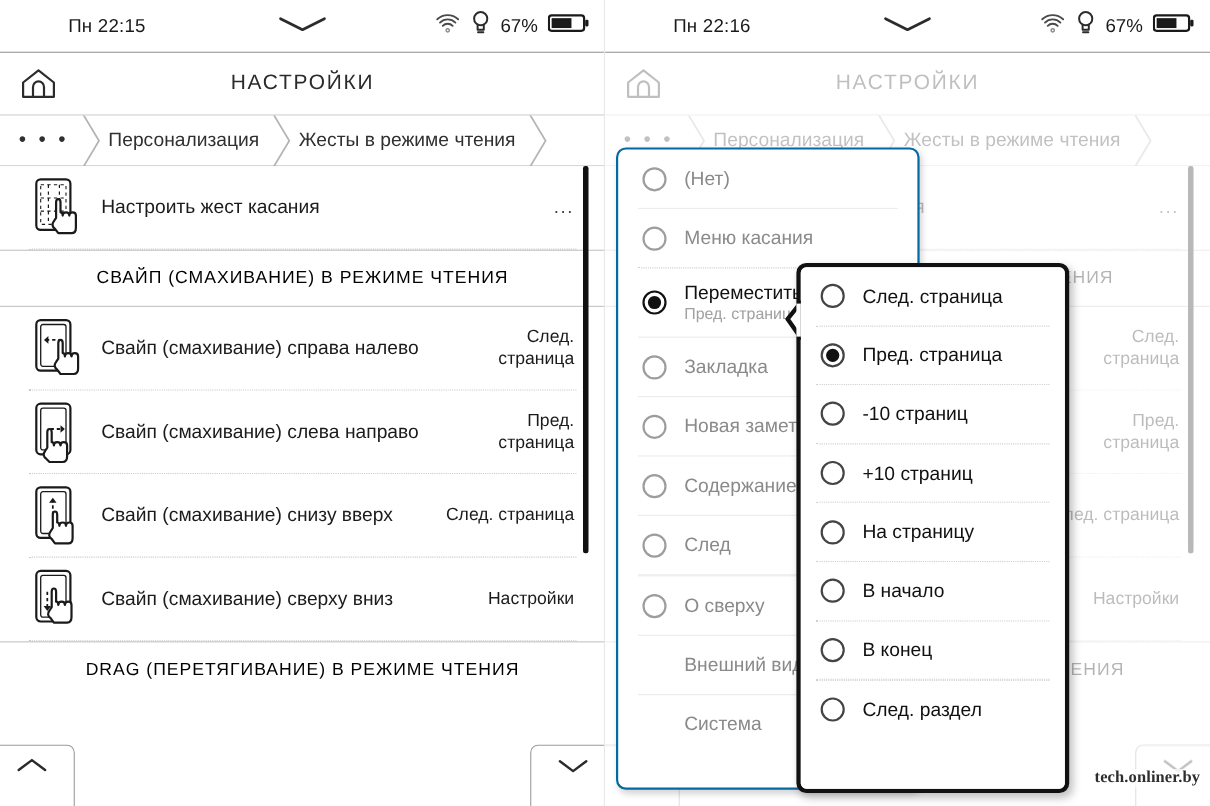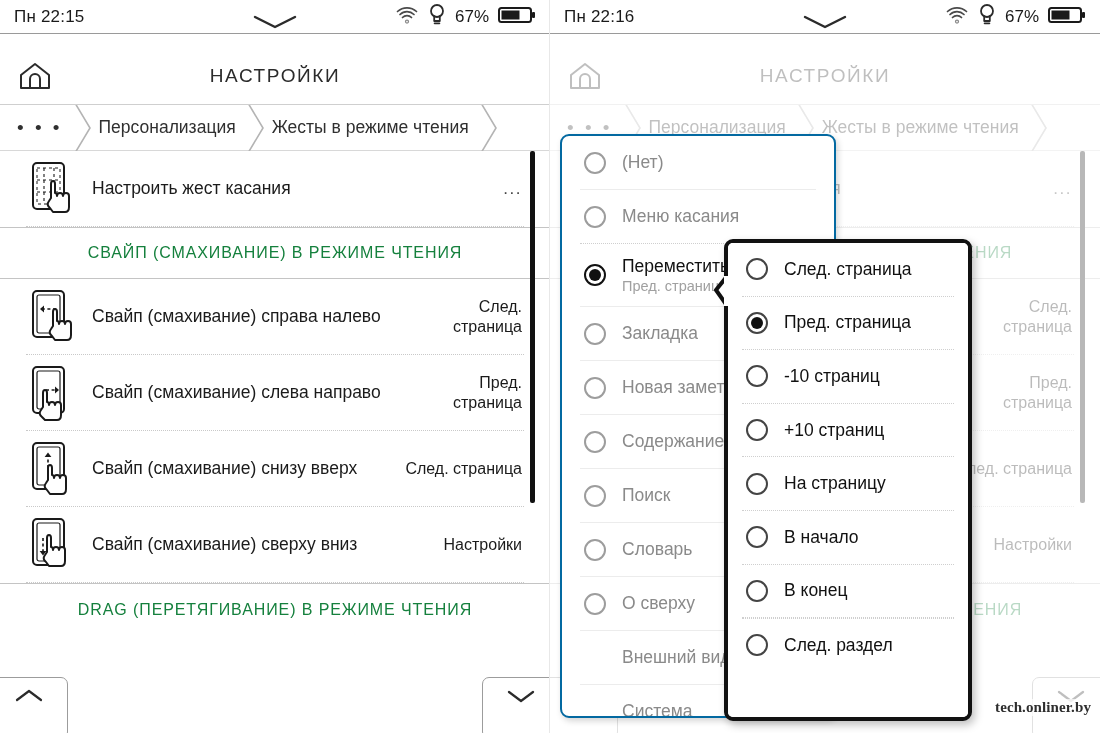--- a/index.html
+++ b/index.html
@@ -14,23 +14,24 @@
   
   .panel { position: absolute; top: 0; width: 550px; height: 733px; background: #fff; overflow: hidden; }
   .panel.left  { left: 0; }
   .panel.right { left: 550px; }
   .panel.right .fade { opacity: 0.30; }
 
   .vdivider { position: absolute; left: 549px; top: 0; width: 1px; height: 733px; background: #e8e8e8; }
 
   
   .statusbar {
-    position: absolute; top: 0; left: 0; width: 550px; height: 34px;
+    position: absolute; top: 0; left: 0; width: 550px; height: 48px;
     display: flex; align-items: center;
     border-bottom: 1px solid #9a9a9a;
+    padding-left: 48px;
   }
   .status-time { margin-left: 14px; font-size: 17px; color: #1a1a1a; letter-spacing: .2px; }
   .status-center { position: absolute; left: 50%; transform: translateX(-50%); top: 14px; }
   .status-right { position: absolute; right: 14px; display: flex; align-items: center; gap: 9px; }
   .status-pct { font-size: 17px; color: #1a1a1a; }
 
   
   .titlebar {
     position: absolute; top: 47px; left: 0; width: 550px; height: 58px;
     display: flex; align-items: center; border-bottom: 1px solid #cfcfcf;
@@ -57,21 +58,21 @@
   .row { position: relative; display: flex; align-items: center; height: 75px; padding: 0 28px 0 26px; }
   .row .ricon { width: 54px; flex: 0 0 54px; display:flex; align-items:center; justify-content:center; }
   .row .rlabel { flex: 1; font-size: 17.5px; color: #1b1b1b; padding-left: 12px; }
   .row .rvalue { font-size: 16px; color: #1b1b1b; text-align: right; line-height: 1.25; max-width: 110px; }
   .row .rvalue.wide { max-width: 160px; }
   .row .rdots { font-size: 17px; color: #444; letter-spacing: 1.5px; }
   .rowsep { height: 1px; margin: 0 26px; border-bottom: 1px dotted #c9c9c9; }
 
   .section-head {
     height: 52px; display: flex; align-items: center; justify-content: center;
-    font-size: 16px; letter-spacing: .9px; color: #15803d;
+    font-size: 16px; letter-spacing: .9px; color: #000000;
     border-top: 1px solid #c4c4c4; border-bottom: 1px solid #c4c4c4;
   }
   .section-head.nb { border-top: 1px solid #c4c4c4; border-bottom: none; }
 
   
   .scrolltrack { position: absolute; top: 151px; width: 3px; height: 560px; background: transparent; }
   .scrollthumb { position: absolute; width: 5px; border-radius: 2px; }
 
   
   .botnav { position: absolute; bottom: 0; left: 0; width: 550px; height: 58px; }
@@ -493,28 +494,24 @@
       <div class="optsep"></div>
 
       <div class="opt">
         <span class="radio"></span>
         <span class="otext">Содержание</span>
       </div>
       <div class="optsep"></div>
 
       <div class="opt">
         <span class="radio"></span>
-        <span class="otext">Поиск</span>
-      </div>
-      <div class="optsep"></div>
-
-      <div class="opt">
-        <span class="radio"></span>
-        <span class="otext">Словарь</span>
-      </div>
+        <span class="otext">След</span>
+      </div>
+      <div class="optsep"></div>
+
       <div class="optsep"></div>
 
       <div class="opt">
         <span class="radio"></span>
         <span class="otext">О сверху</span>
       </div>
       <div class="optsep"></div>
 
       <div class="opt" style="padding-left:60px;">
         <span class="otext" style="padding-left:0;">Внешний вид</span>

